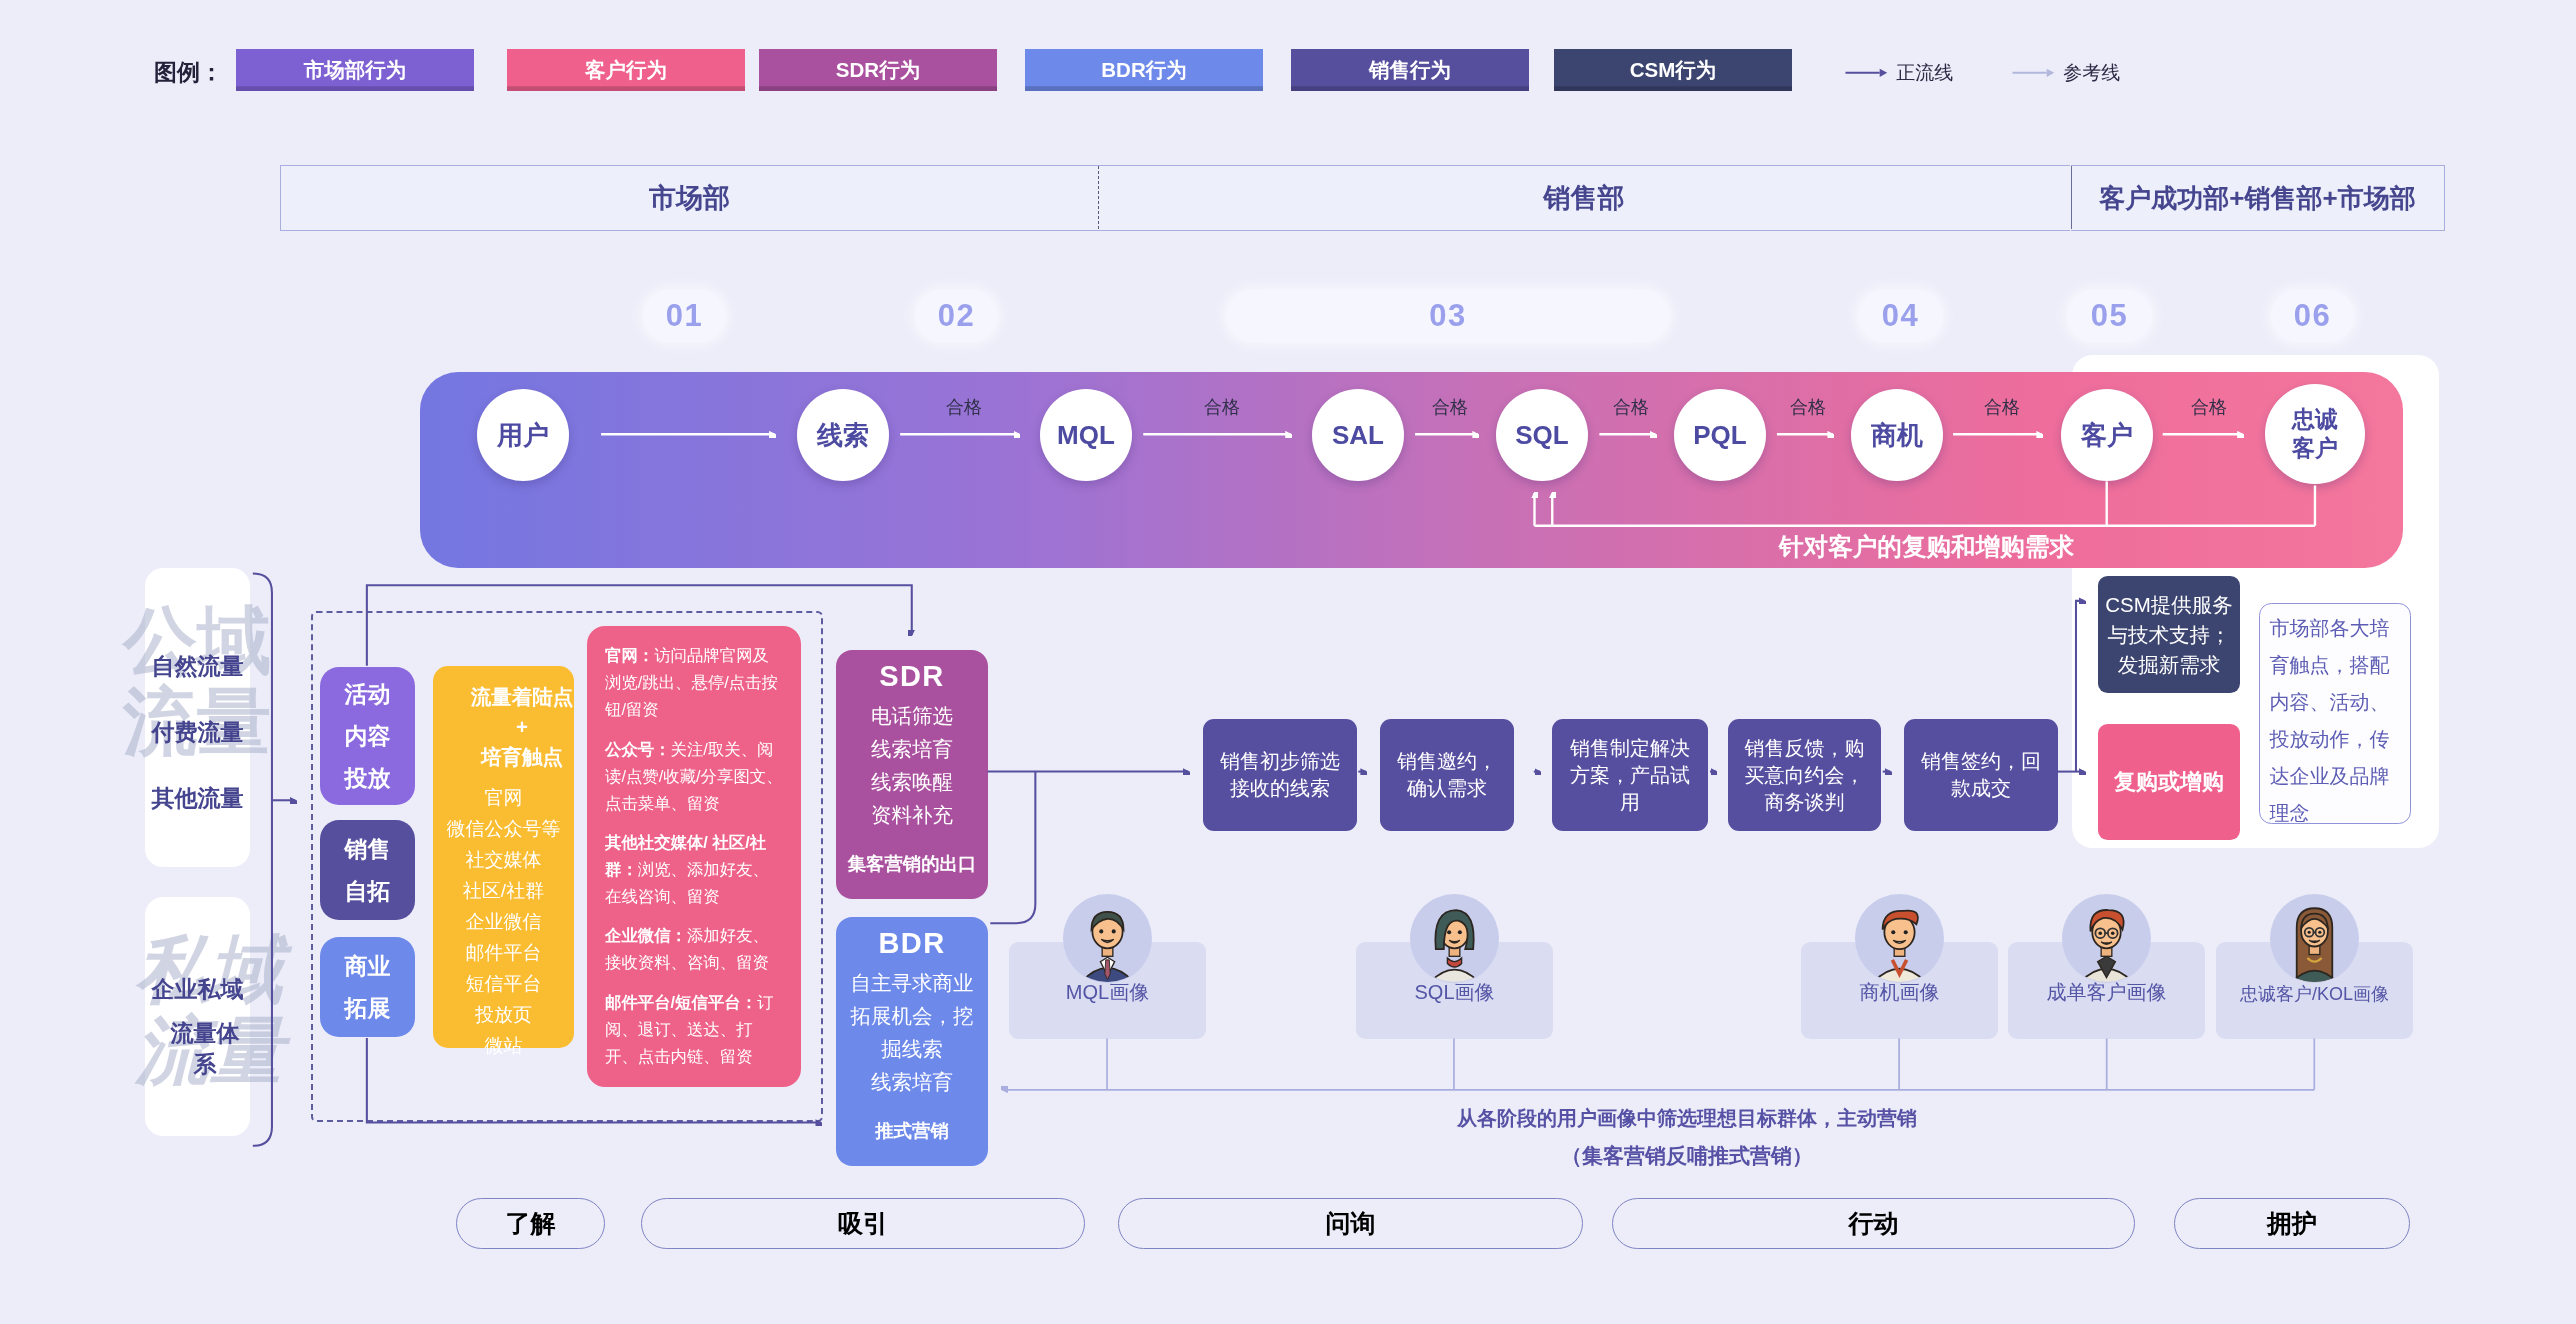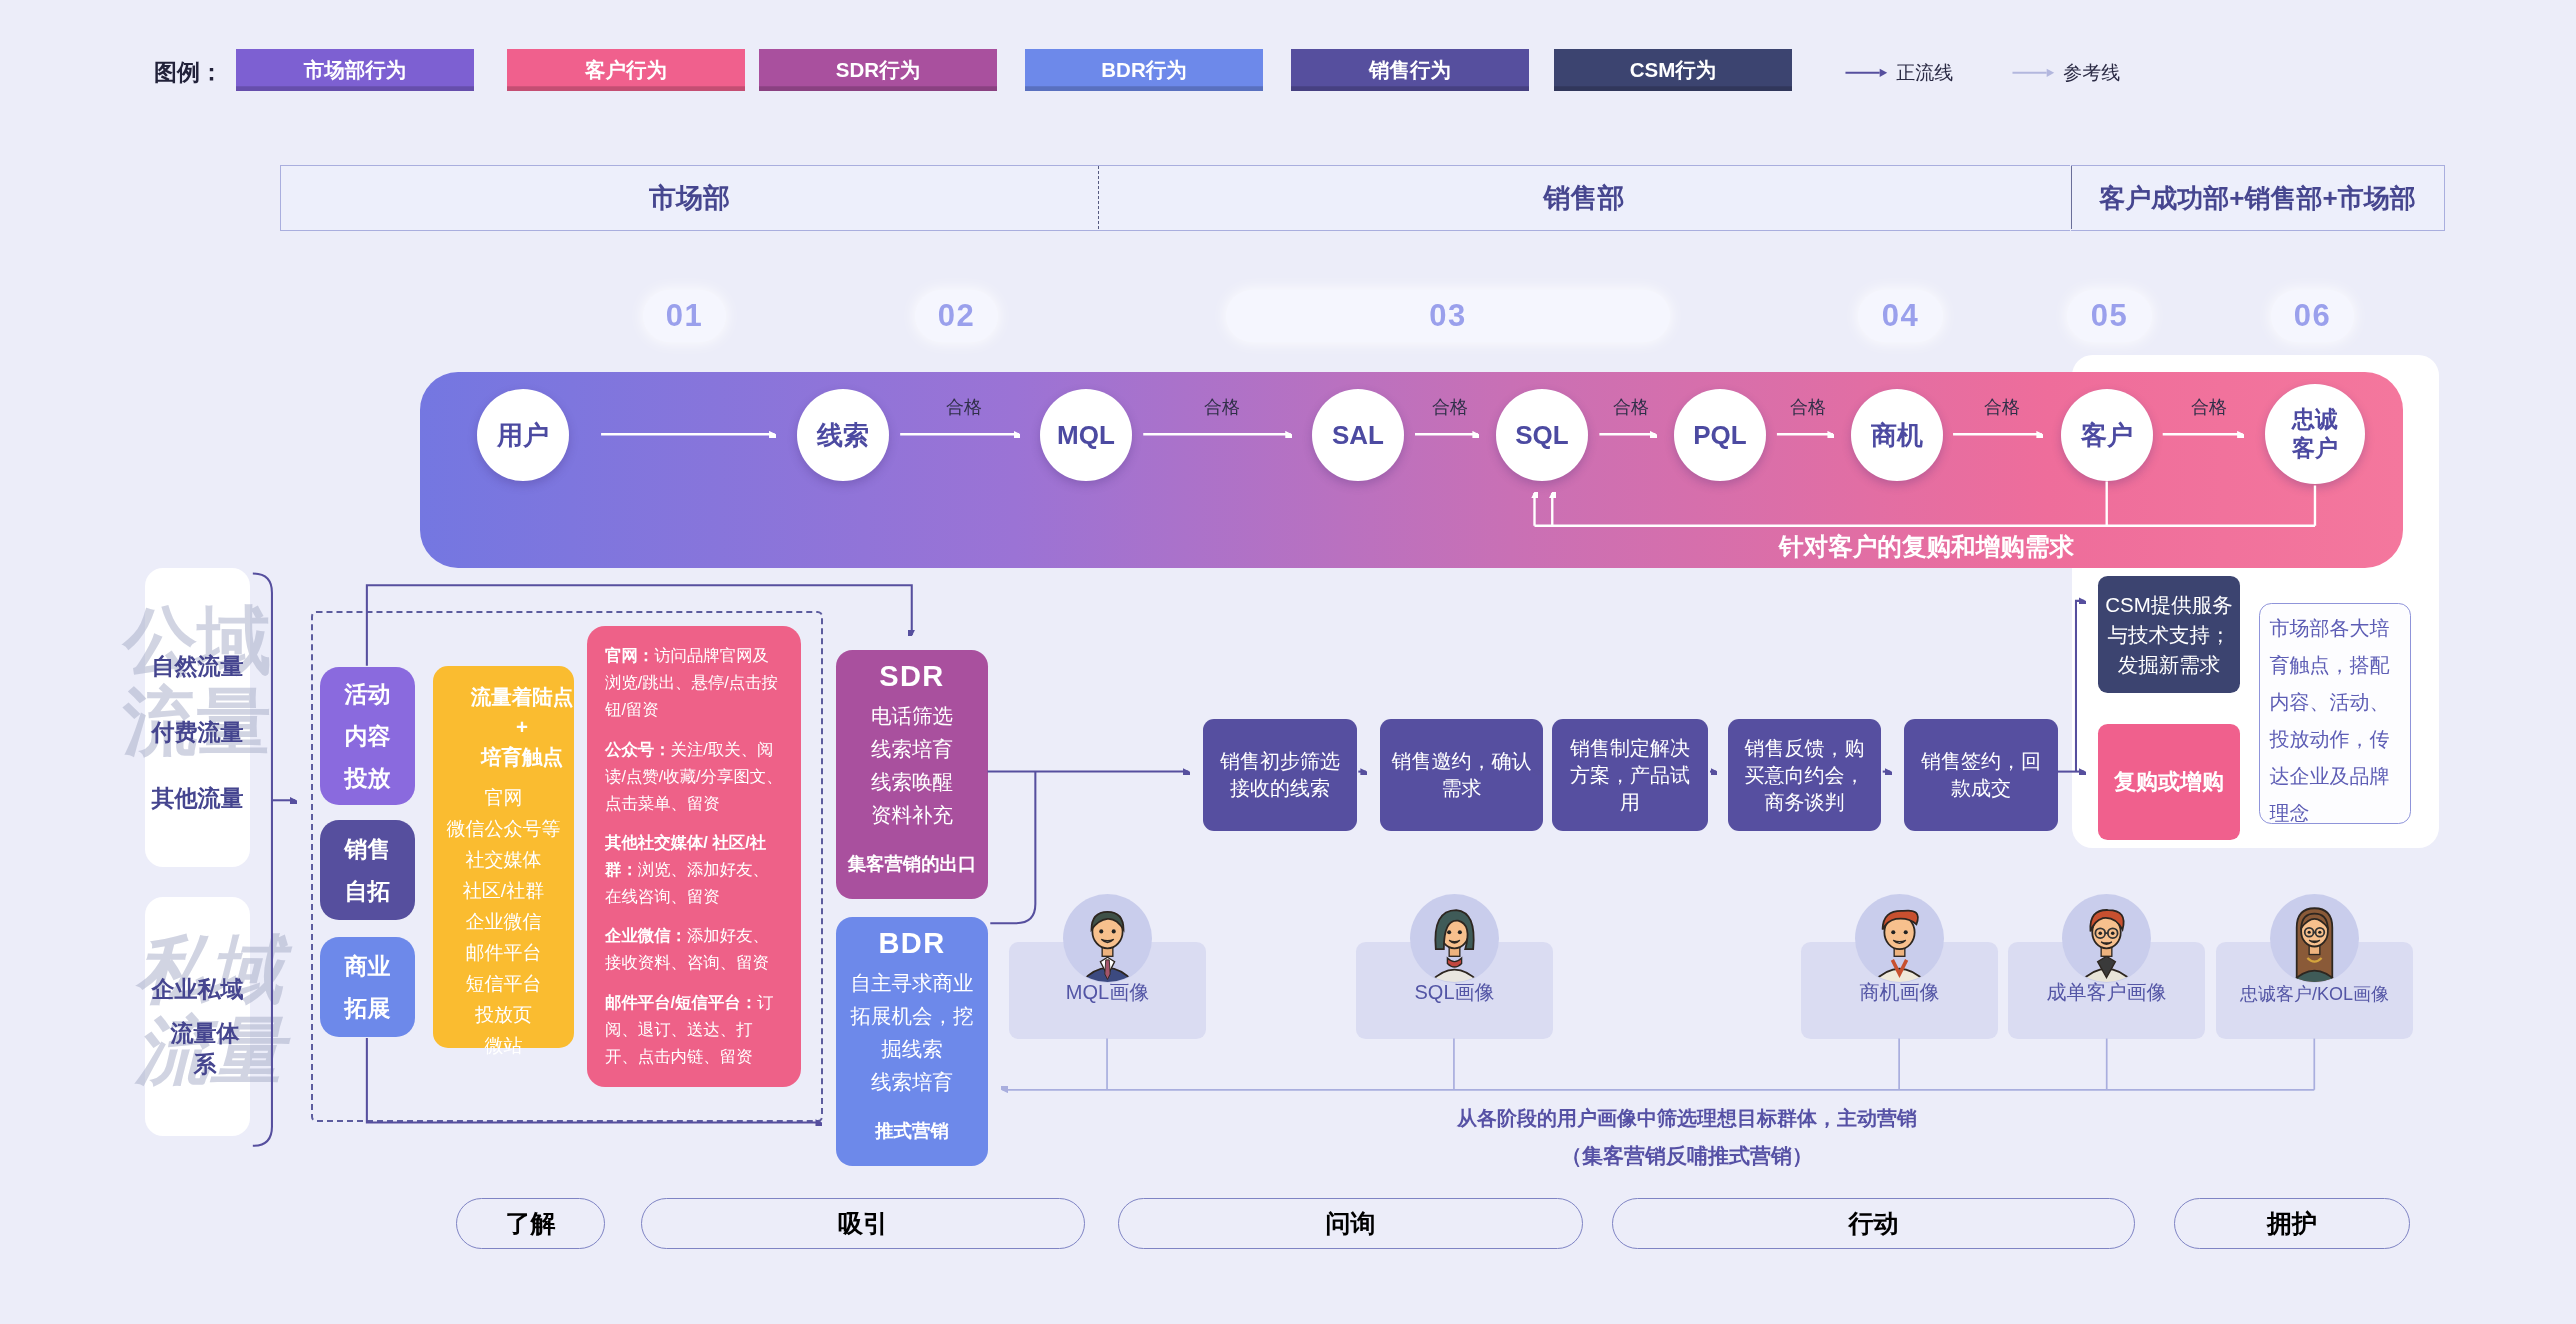--- a/index.html
+++ b/index.html
@@ -175,21 +175,21 @@
   <div class="rolebox" style="top:917px;background:#6d89ea;">
     <div class="rt">BDR</div>
     <div class="rl">自主寻求商业</div>
     <div class="rl">拓展机会，挖</div>
     <div class="rl">掘线索</div>
     <div class="rl">线索培育</div>
     <div class="rf">推式营销</div>
   </div>
 
   <div class="salesbox" style="left:1203px;width:154px;">销售初步筛选接收的线索</div>
-  <div class="salesbox" style="left:1380px;width:163px;">销售邀约，确认需求</div>
+  <div class="salesbox" style="left:1380px;width:134px;">销售邀约，确认需求</div>
   <div class="salesbox" style="left:1552px;width:156px;">销售制定解决方案，产品试用</div>
   <div class="salesbox" style="left:1728px;width:153px;">销售反馈，购买意向约会，商务谈判</div>
   <div class="salesbox" style="left:1904px;width:154px;">销售签约，回款成交</div>
 
   <div class="abs flexc" style="left:2098px;top:576px;width:142px;height:117px;background:#3c4470;border-radius:9.6px;
        color:#fff;font-size:20.5px;line-height:30px;flex-direction:column;z-index:4;">
     <div>CSM提供服务</div>
     <div>与技术支持；</div>
     <div>发掘新需求</div>
   </div>

